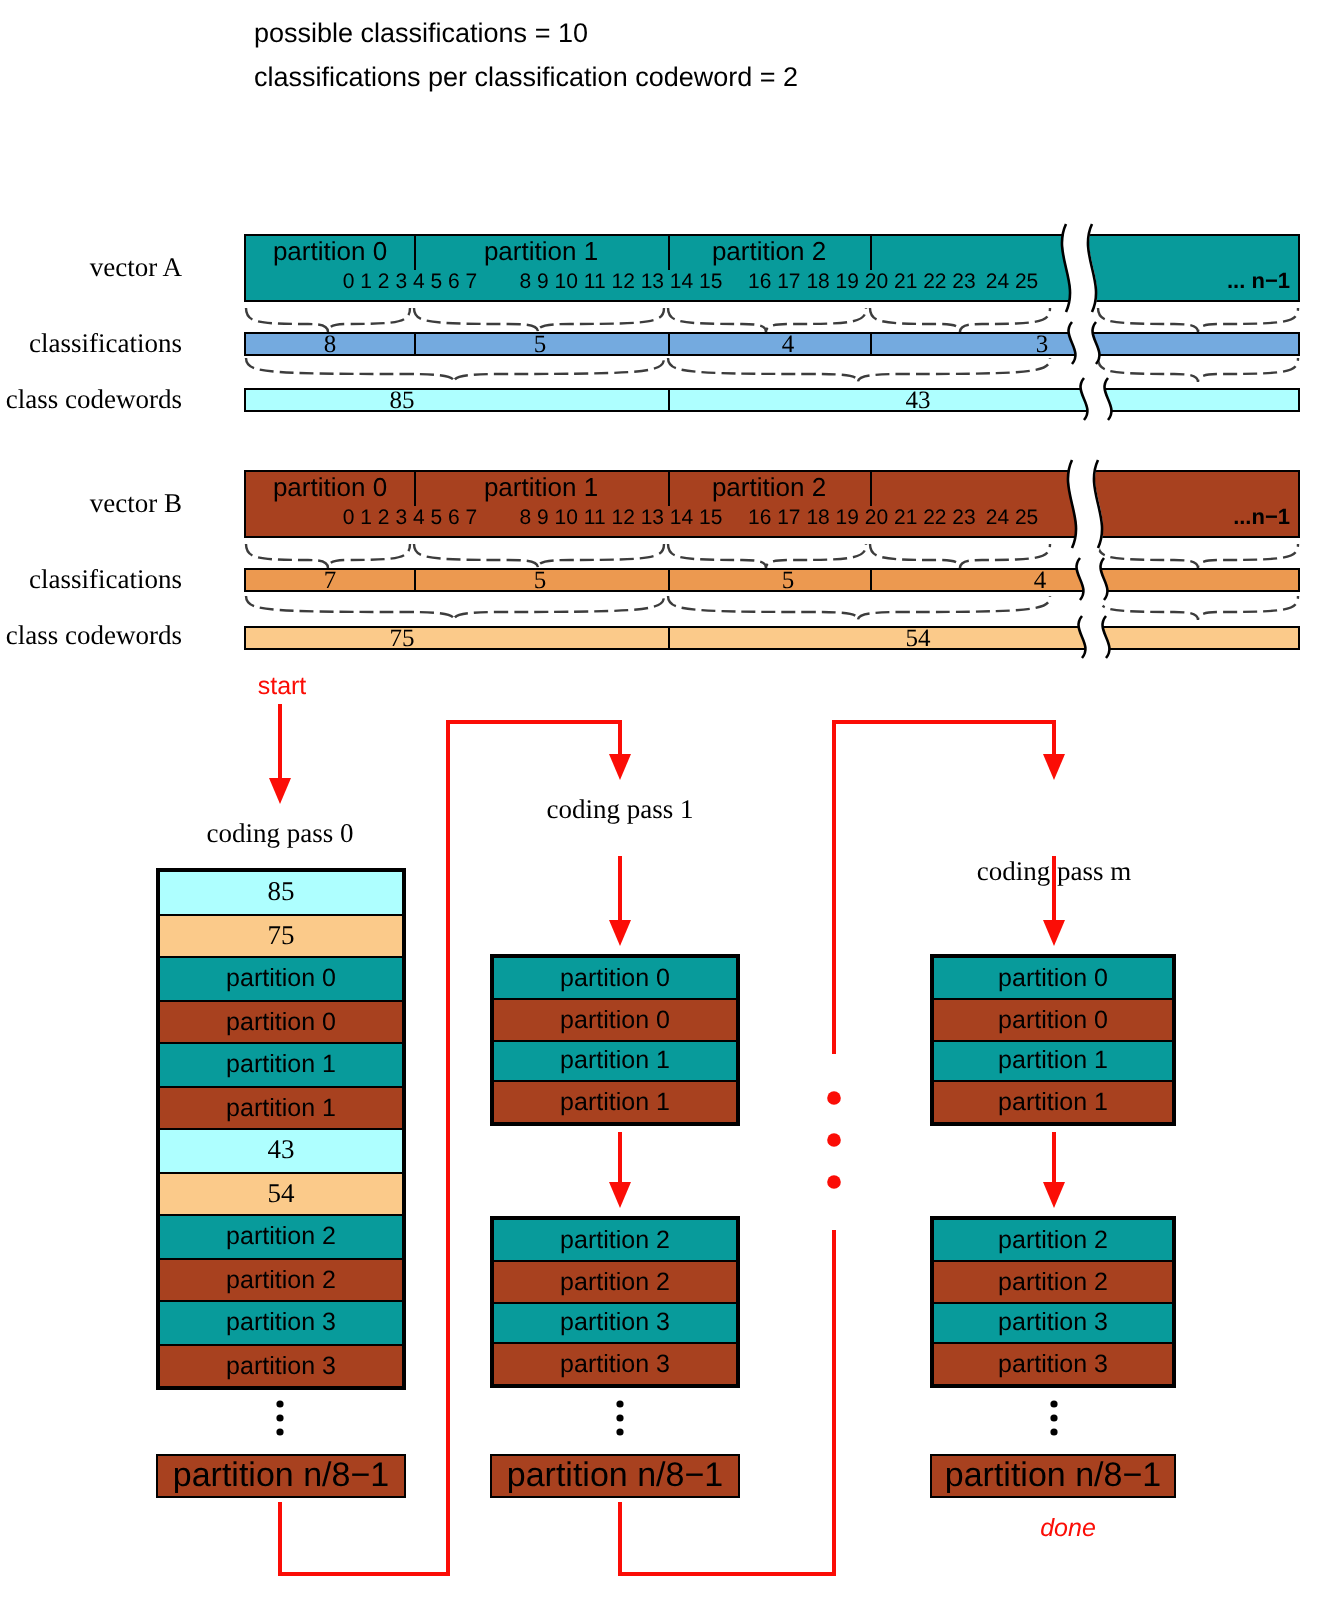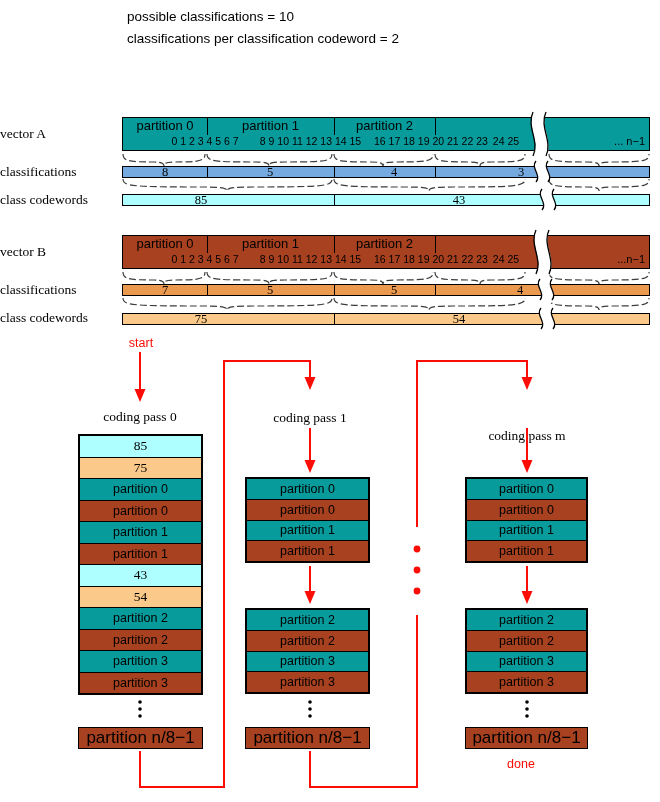--- a/index.html
+++ b/index.html
@@ -1,38 +1,38 @@
 <!DOCTYPE html>
 <html style="--teal: #089B9B; --brown: #A8411F; --blue: #74AADF; --cyan: #AEFFFF; --orange: #EC9950; --peach: #FBCA8A; --red: #FB0D06;"><head>
 <meta charset="utf-8">
 <style>
   html,body{margin:0;padding:0;background:#fff;}
   .page{position:relative;width:660px;height:802px;background:#fff;overflow:hidden;
         font-family:"Liberation Sans",sans-serif;color:#000;}
   
   .hdr{position:absolute;left:127px;top:6px;font-size:13.5px;line-height:22px;}
   
-  .rowlab{position:absolute;left:0;width:91px;text-align:left;
+  .rowlab{position:absolute;left:0;width:91px;text-align:right;
           font-family:"Liberation Serif",serif;font-size:13.5px;line-height:14px;}
   
   .bar{position:absolute;box-sizing:border-box;border:1px solid #000;z-index:1;}
   .vbar{height:34px;}
   .vbar.a{background:var(--teal);}
   .vbar.b{background:var(--brown);}
   .cbar{height:12px;}
   .cbar.a{background:var(--blue);}
   .cbar.b{background:var(--orange);}
   .wbar{height:12px;}
   .wbar.a{background:var(--cyan);}
   .wbar.b{background:var(--peach);}
   .pcell{position:absolute;top:0;height:16px;text-align:center;font-size:13px;line-height:15px;}
   .pdiv{position:absolute;top:0;height:17px;border-left:1px solid #000;}
   .fdiv{position:absolute;top:0;height:10px;border-left:1px solid #000;}
   .ncell{position:absolute;top:16px;height:16px;text-align:center;font-size:10.5px;line-height:15px;white-space:nowrap;padding-left:40px;}
-  .tailtxt{position:absolute;right:4px;top:16px;font-size:11px;line-height:15px;}
+  .tailtxt{position:absolute;right:4px;top:16px;font-size:11px;line-height:15px;font-weight:bold;}
   .cval{position:absolute;top:-1px;transform:translateX(-50%);
         font-family:"Liberation Serif",serif;font-size:12.5px;line-height:12px;}
   
   svg.brace{position:absolute;z-index:2;overflow:visible;}
   svg.brace path{fill:none;stroke:#3c3c3c;stroke-width:1.2;stroke-dasharray:7 3;}
   svg.brk{position:absolute;z-index:3;overflow:visible;}
   svg.brk .wipe{fill:none;stroke:#fff;}
   svg.brk .sq{fill:none;stroke:#000;stroke-width:1.3;}
   
   .coltitle{position:absolute;transform:translateX(-50%);white-space:nowrap;
@@ -209,24 +209,24 @@
     <path class="sq" d="M9,0 C3,7 15,14 9,21"></path>
       <path class="sq" d="M21,0 C15,7 27,14 21,21"></path>
   </svg>
   <svg class="brk" style="left:532px;top:308px;" width="30" height="21">
     <path class="wipe" stroke-width="12" d="M15,0 C9,7 21,14 15,21"></path>
     <path class="sq" d="M9,0 C3,7 15,14 9,21"></path>
       <path class="sq" d="M21,0 C15,7 27,14 21,21"></path>
   </svg>
 
   <div class="redtxt" style="left:141px;top:336px;">start</div>
-  <div class="redtxt" style="left:521px;top:757px;">done</div>
+  <div class="redtxt" style="left:534px;top:757px;font-style:italic;">done</div>
 
   <div class="coltitle" style="left:140px;top:409px;">coding pass 0</div>
-  <div class="coltitle" style="left:310px;top:410px;">coding pass 1</div>
+  <div class="coltitle" style="left:310px;top:397px;">coding pass 1</div>
   <div class="coltitle" style="left:527px;top:428px;">coding pass m</div>
 
   <div class="stack grp" style="left:78px;top:434px;width:125px;height:261px;">
     <div class="pbox" data-kind="cyan">85</div>
     <div class="pbox" data-kind="peach">75</div>
     <div class="pbox" data-kind="teal">partition 0</div>
     <div class="pbox" data-kind="brown">partition 0</div>
     <div class="pbox" data-kind="teal">partition 1</div>
     <div class="pbox" data-kind="brown">partition 1</div>
     <div class="pbox" data-kind="cyan">43</div>

